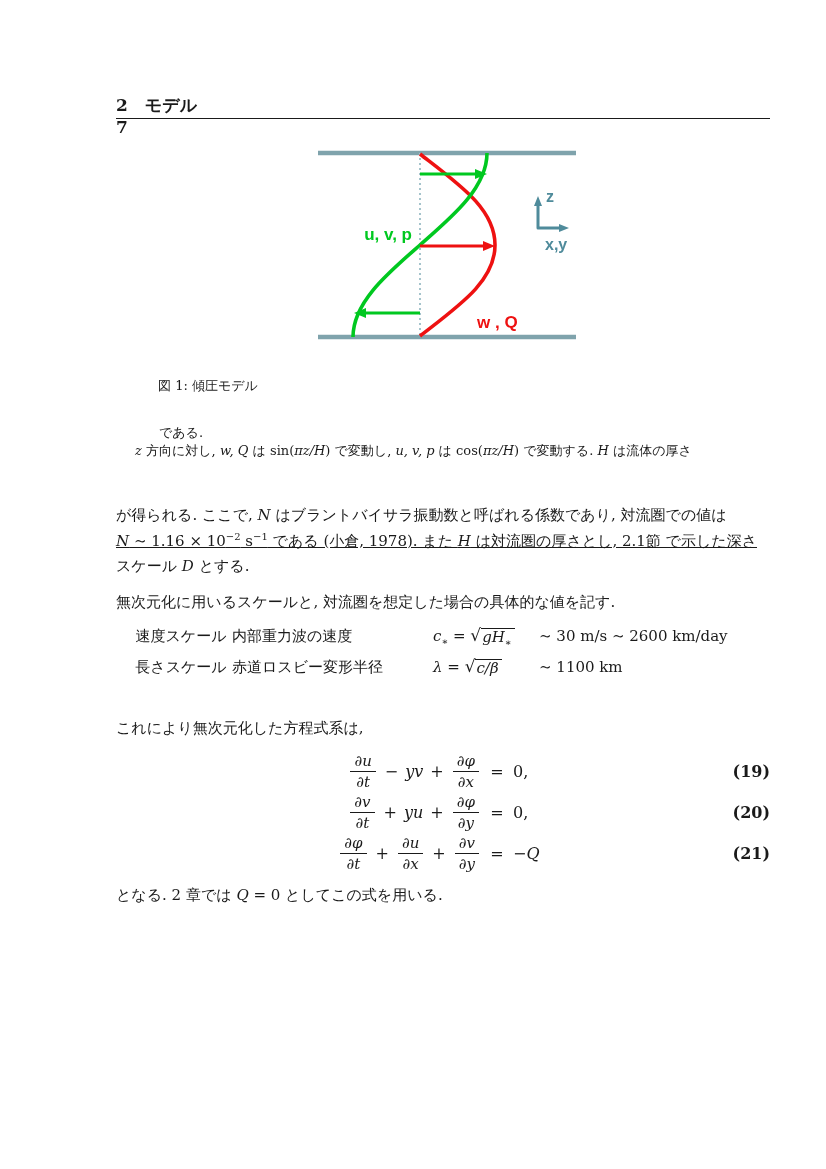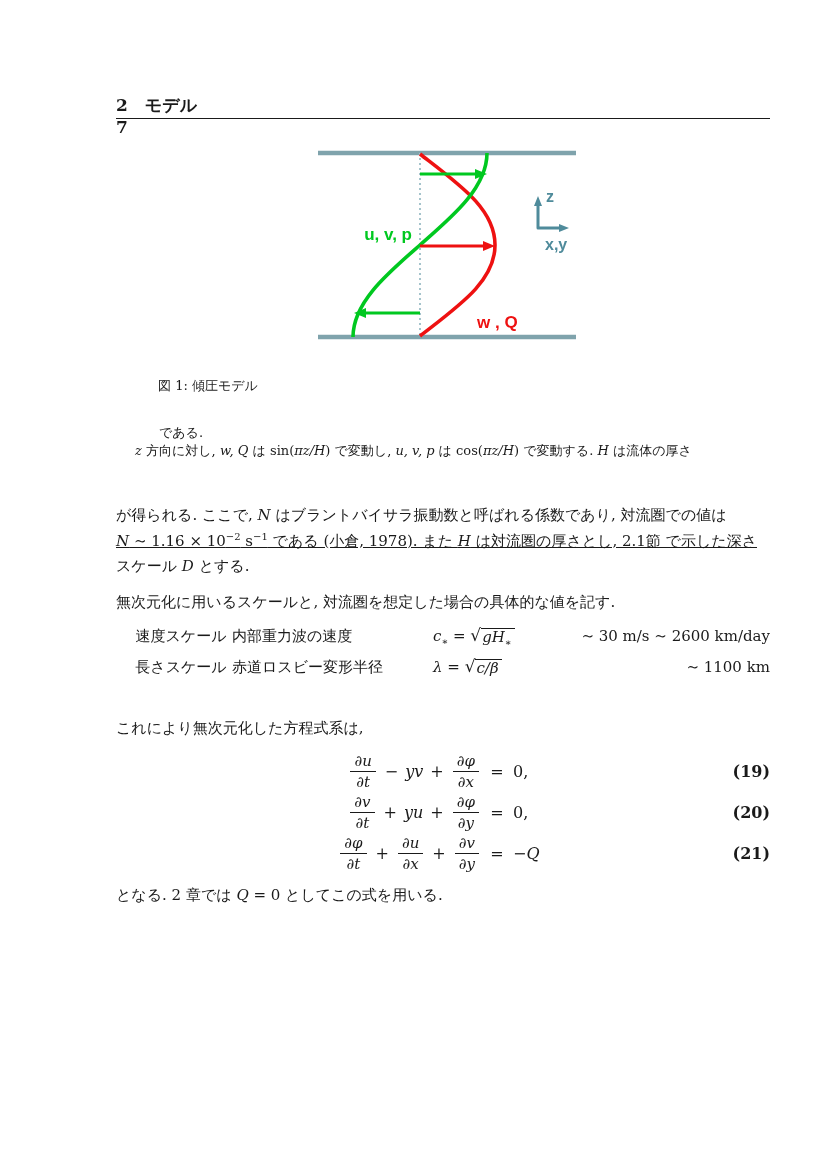--- a/index.html
+++ b/index.html
@@ -41,21 +41,21 @@
   .p4{left:116px;top:886px;}
   .mv{font-style:italic;}
   sup.msup{font-size:10px;}
   sub.msub{font-size:10px;}
   
   #scales-table{left:130px;top:627px;width:640px;}
   .scale-row{display:flex;align-items:flex-start;height:31px;font-size:15px;white-space:nowrap;}
   .sc1{width:102px;text-align:center;}
   .sc2{width:201px;}
   .sc3{width:106px;}
-  .sc4{flex:1;text-align:right;}
+  .sc4{flex:1;}
   .sqrt{display:inline-flex;align-items:flex-start;}
   .rad{font-size:17px;line-height:15px;}
   .sqrt-arg{border-top:1px solid #1a1a1a;padding:1px 3px 0 1px;font-style:italic;line-height:15px;}
   
   #equations{left:116px;top:751px;width:654px;}
   .eq-row{display:flex;align-items:center;height:41px;font-size:16px;}
   .eq-lhs{width:365px;display:flex;justify-content:flex-end;align-items:center;}
   .eq-rel{width:32px;text-align:center;}
   .eq-rhs{width:200px;text-align:left;}
   .eq-num{margin-left:auto;font-weight:bold;}

